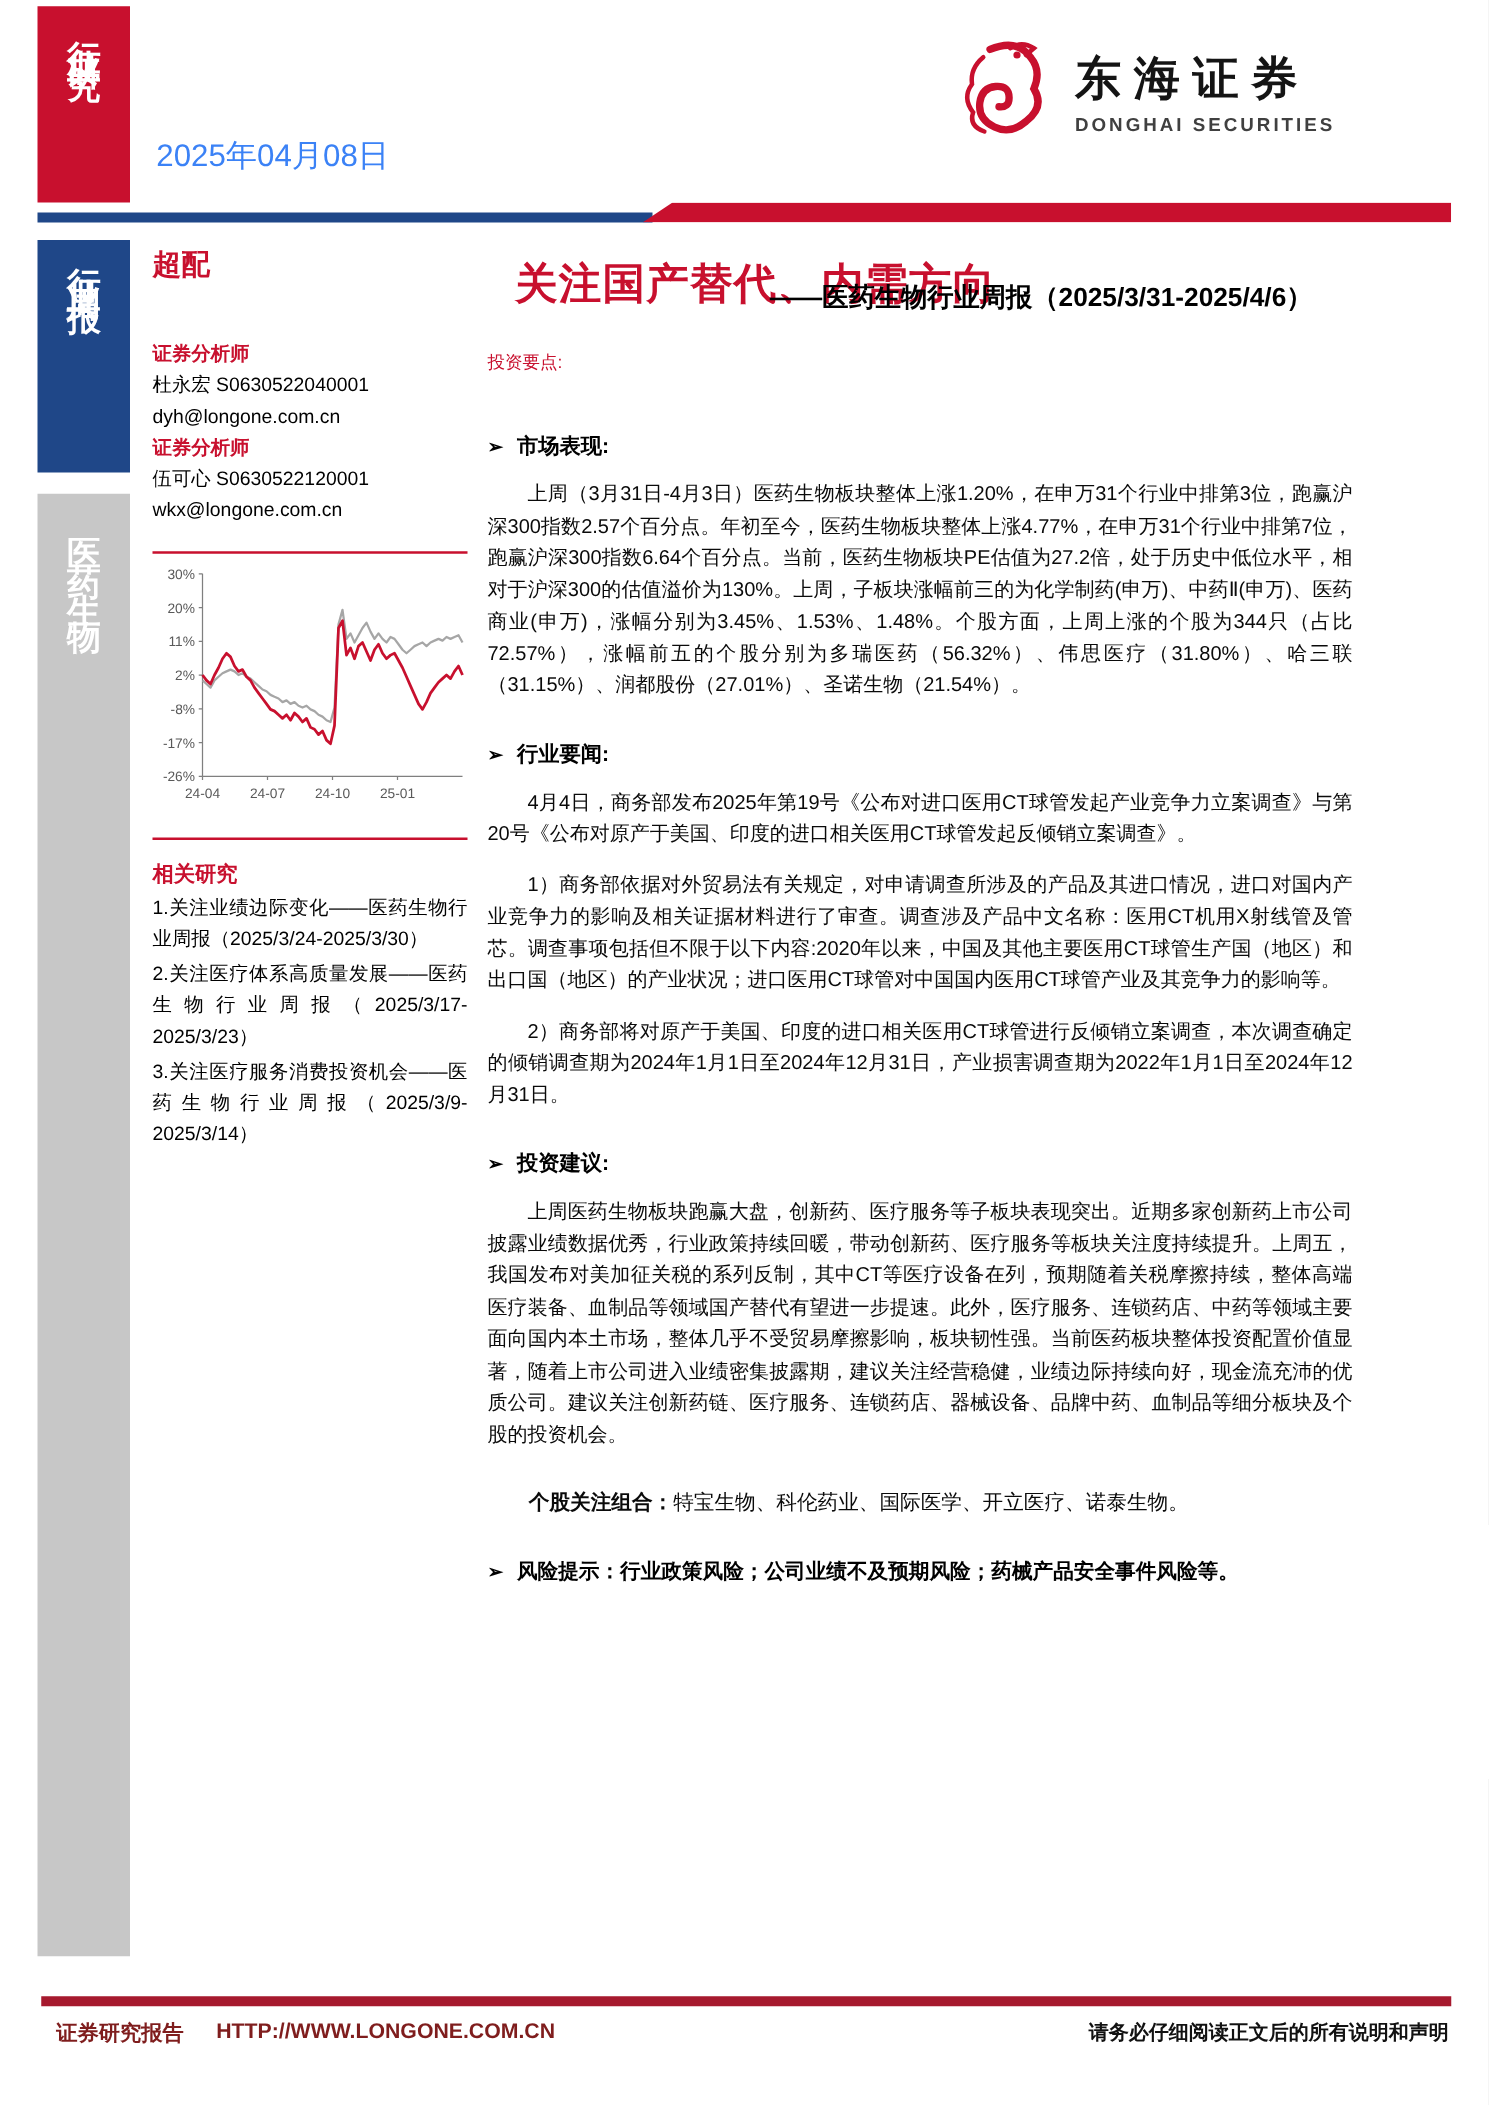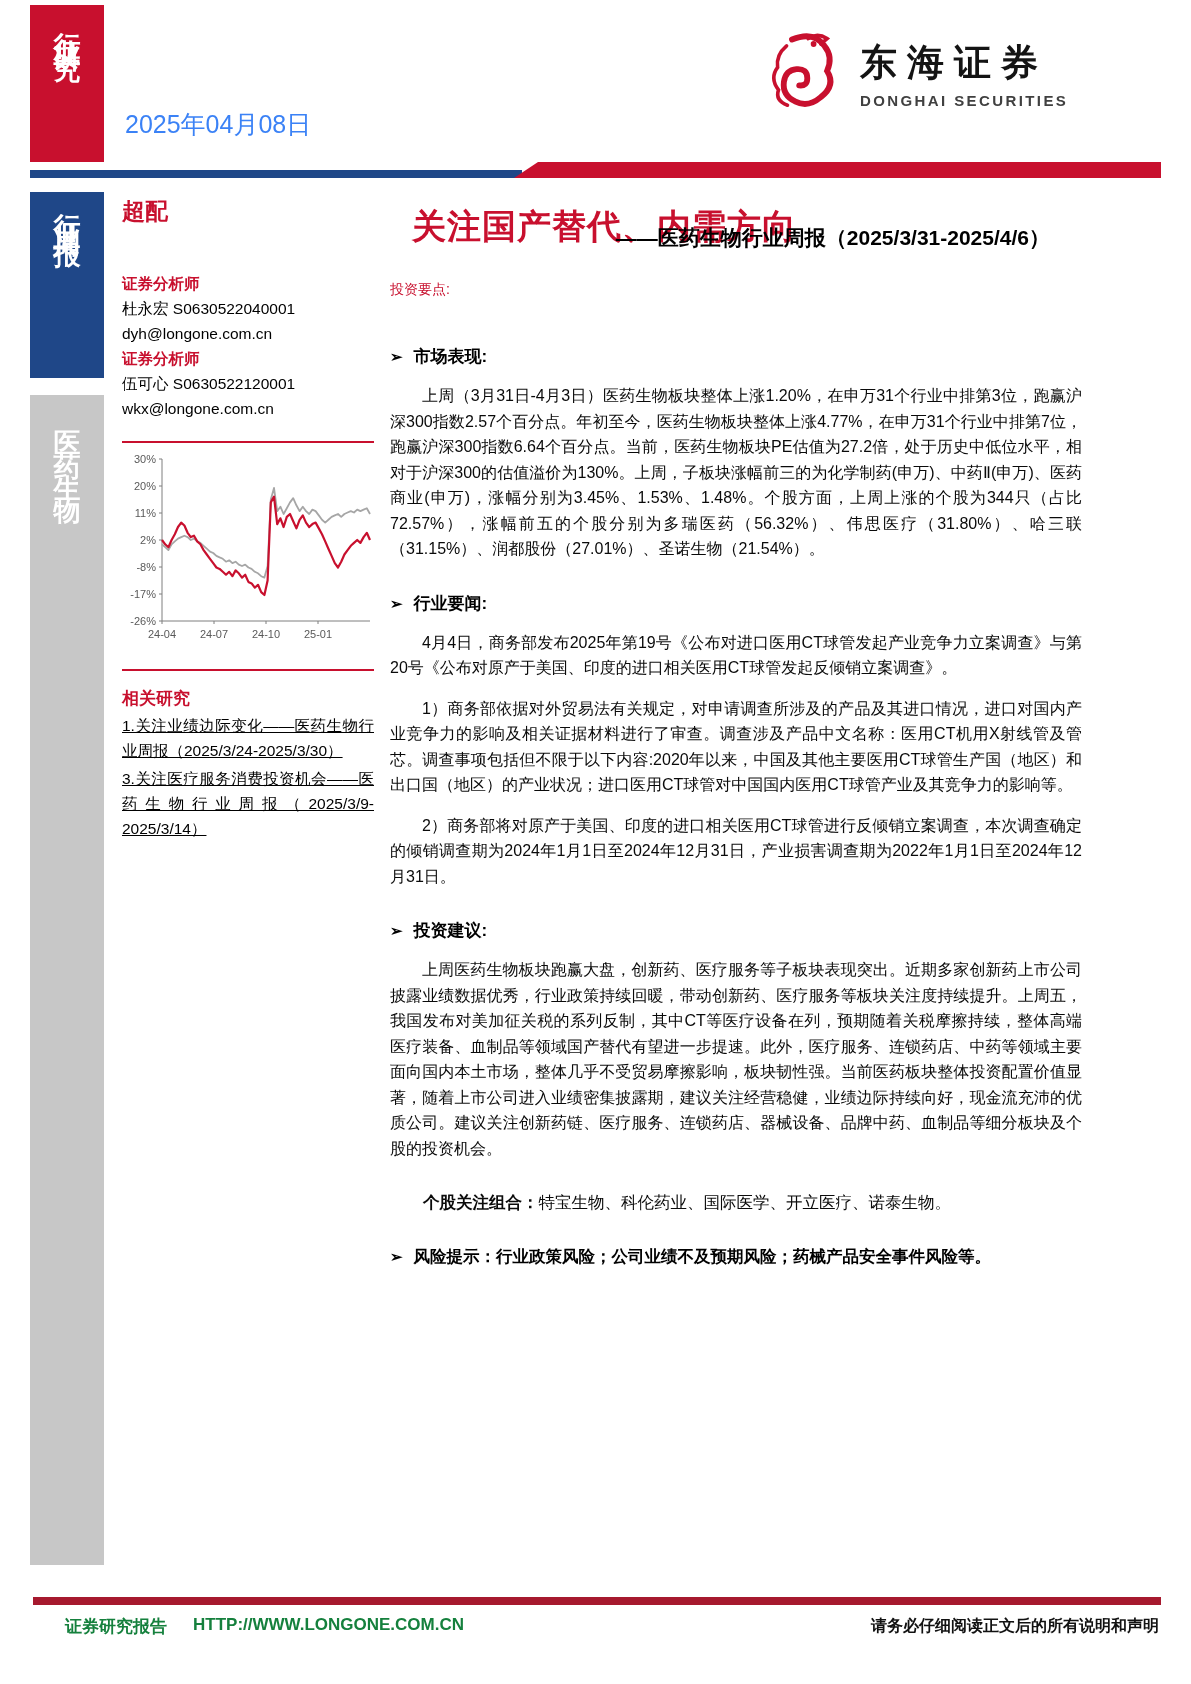--- a/index.html
+++ b/index.html
@@ -32,38 +32,38 @@
   .analysts{margin-top:44px;font-size:15.5px;line-height:25px;color:#000;}
   .analyst-role{color:#C8102E;font-weight:bold;}
   .red-rule{border:none;border-top:2px solid #C8102E;margin:20px 0 0 0;}
   .chart-box{margin-top:10px;}
   .tick-label{font-size:11px;fill:#595959;}
   .axis{stroke:#7f7f7f;stroke-width:1;}
   .legend{margin:2px 0 0 34px;font-size:12.5px;color:#333;}
   .legend-row{display:flex;align-items:center;gap:8px;line-height:20px;}
   .legend-swatch{display:inline-block;width:38px;height:3px;background:#999;flex:0 0 auto;}
   .related-title{margin-top:16px;font-size:17px;font-weight:bold;color:#C8102E;}
-  .related-item{font-size:15.5px;line-height:25px;text-align:justify;margin-top:3px;color:#000;text-decoration:underline;}
+  .related-item{font-size:15.5px;line-height:25px;text-align:justify;margin-top:3px;color:#000;}
 
   
   .doc-title{position:absolute;left:412px;top:181px;font-size:34px;font-weight:bold;color:#C8102E;letter-spacing:1px;}
   .doc-subtitle{position:absolute;right:141px;top:224px;font-size:21px;font-weight:bold;color:#000;}
   .keypoints{position:absolute;left:390px;top:281px;font-size:14px;font-weight:normal;color:#C8102E;}
   .sections{position:absolute;left:390px;top:340px;width:692px;}
   .section-head{display:flex;gap:11px;align-items:baseline;font-size:17px;font-weight:bold;color:#000;margin:30px 0 0 0;}
   .sections > .section-head:first-child{margin-top:5px;}
   .bullet{font-size:15px;color:#000;flex:0 0 auto;}
   .para{font-size:16px;line-height:25.5px;text-align:justify;text-indent:2em;margin:15px 0 0 0;}
   .portfolio{font-size:16.5px;line-height:25px;text-indent:2em;margin:29px 0 0 0;}
   .portfolio strong{font-weight:bold;}
   .risk-row{display:flex;gap:11px;align-items:baseline;margin:31px 0 0 0;font-size:16.5px;font-weight:bold;color:#000;}
 
   
   .footer-bar{position:absolute;left:33px;top:1597px;width:1128px;height:8px;background:#A6192E;}
-  .footer-left{position:absolute;left:45px;top:1615px;font-size:17px;font-weight:bold;color:#15803d;display:flex;gap:26px;margin-left:20px;}
+  .footer-left{position:absolute;left:45px;top:1615px;font-size:17px;font-weight:bold;color:#7f1d1d;display:flex;gap:26px;}
   .footer-right{position:absolute;right:32px;top:1616px;font-size:16px;font-weight:bold;color:#111;}
 </style>
 </head>
 <body>
 
 <div class="page">
 
   <div class="vtag vtag-research">
     <span>行业研究</span>
   </div>
@@ -138,20 +138,21 @@
           <line x1="196" x2="196" y1="168" y2="171" class="axis"></line>
           <polyline points="40.0,91.3 43.2,94.2 46.4,97.1 49.6,91.3 52.8,88.4 56.0,85.6 59.2,84.1 62.4,82.7 65.6,84.1 68.8,87.0 72.0,85.6 75.2,88.4 78.4,89.9 81.6,92.8 84.8,95.7 88.0,98.6 91.2,100.0 94.4,102.9 97.6,104.4 100.8,105.8 104.0,108.7 107.2,107.3 110.4,110.1 113.6,108.7 116.8,111.6 120.0,113.0 123.2,111.6 126.4,114.5 129.6,115.9 132.8,118.8 136.0,120.3 139.2,123.2 142.4,124.6 145.6,113.0 148.8,46.5 152.0,34.9 155.2,58.1 158.4,53.7 161.6,61.0 164.8,55.2 168.0,49.4 171.2,45.1 174.4,52.3 177.6,58.1 180.8,53.7 184.0,58.1 187.2,61.0 190.4,56.6 193.6,58.1 196.8,62.4 200.0,66.8 203.2,69.6 206.4,66.8 209.6,63.9 212.8,62.4 216.0,61.0 219.2,63.9 222.4,61.0 225.6,59.5 228.8,58.1 232.0,59.5 235.2,56.6 238.4,58.1 241.6,56.6 244.8,55.2 248.0,61.0" fill="none" stroke="#A6A6A6" stroke-width="1.8" stroke-linejoin="round"></polyline>
           <polyline points="40.0,87.0 43.2,91.3 46.4,94.2 49.6,87.0 52.8,81.2 56.0,74.0 59.2,69.6 62.4,72.5 65.6,79.8 68.8,84.1 72.0,82.7 75.2,88.4 78.4,91.3 81.6,97.1 84.8,101.5 88.0,105.8 91.2,110.1 94.4,114.5 97.6,115.9 100.8,118.8 104.0,121.7 107.2,118.8 110.4,123.2 113.6,117.4 116.8,120.3 120.0,124.6 123.2,121.7 126.4,128.9 129.6,130.4 132.8,134.7 136.0,131.8 139.2,139.1 142.4,142.0 145.6,127.5 148.8,49.4 152.0,43.6 155.2,71.1 158.4,65.3 161.6,74.0 164.8,63.9 168.0,61.0 171.2,68.2 174.4,75.4 177.6,66.8 180.8,62.4 184.0,69.6 187.2,74.0 190.4,71.1 193.6,69.6 196.8,75.4 200.0,81.2 203.2,88.4 206.4,95.7 209.6,102.9 212.8,110.1 216.0,114.5 219.2,108.7 222.4,101.5 225.6,97.1 228.8,92.8 232.0,89.9 235.2,87.0 238.4,89.9 241.6,84.1 244.8,79.8 248.0,87.0" fill="none" stroke="#C8102E" stroke-width="2.2" stroke-linejoin="round"></polyline>
         </svg>
     </div>
 
     <hr class="red-rule">
 
     <div class="related-title">相关研究</div>
     <div class="related-item">1.关注业绩边际变化——医药生物行业周报（2025/3/24-2025/3/30）</div>
+    <div class="related-item">2.关注医疗体系高质量发展——医药生物行业周报（2025/3/17-2025/3/23）</div>
     <div class="related-item">3.关注医疗服务消费投资机会——医药生物行业周报（2025/3/9-2025/3/14）</div>
   </div>
 
   <h1 class="doc-title">关注国产替代、内需方向</h1>
   <div class="doc-subtitle">——医药生物行业周报（2025/3/31-2025/4/6）</div>
   <div class="keypoints">投资要点:</div>
 
   <div class="sections">
 
     <div class="section-head">

